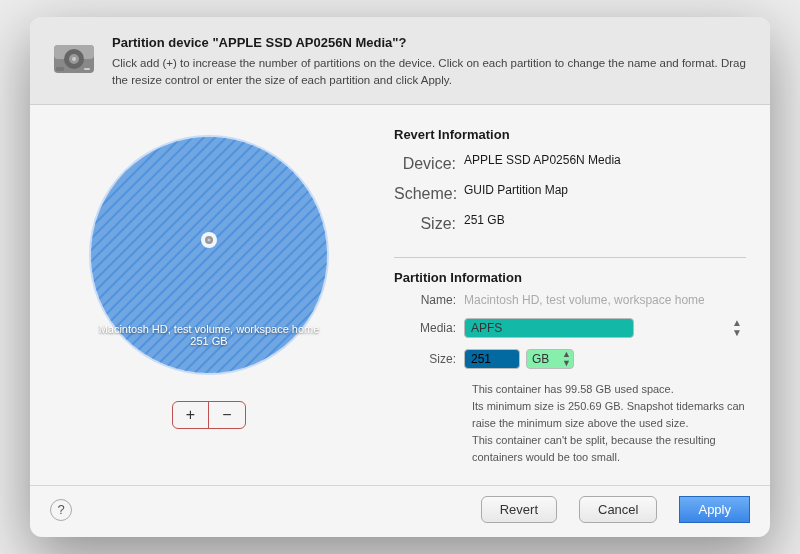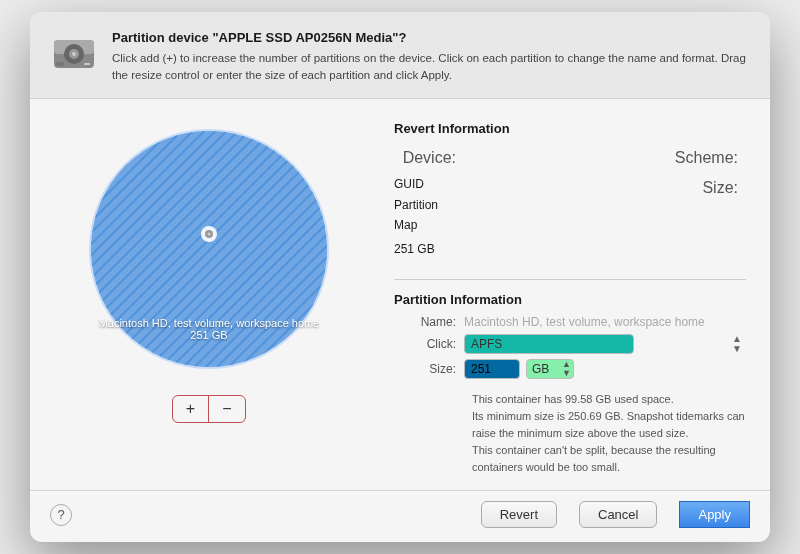--- a/index.html
+++ b/index.html
@@ -143,21 +143,21 @@
       line-height: 1.7;
     }
     .section-divider {
       border: none;
       border-top: 1px solid #ccc;
       margin: 4px 0 10px 0;
     }
     .form-grid {
       display: grid;
       grid-template-columns: 70px 1fr;
-      row-gap: 5px;
+      row-gap: 11px;
       align-items: center;
       margin-bottom: 10px;
     }
     .form-label {
       font-size: 12px;
       color: #555;
       text-align: right;
       padding-right: 8px;
     }
     .form-value {
@@ -343,35 +343,36 @@
         <button class="ctrl-btn">+</button>
         <button class="ctrl-btn">−</button>
       </div>
     </div>
 
     <div class="right-panel">
 
       <div class="section-title">Revert Information</div>
       <div class="info-grid">
         <span class="info-label">Device:</span>
+        <span class="info-value">APPLE SSD AP0256N Media</span>
         <span class="info-label">Scheme:</span>
         <span class="info-value">GUID Partition Map</span>
         <span class="info-label">Size:</span>
         <span class="info-value">251 GB</span>
       </div>
 
       <hr class="section-divider">
 
       <div class="section-title">Partition Information</div>
       <div class="form-grid">
 
         <span class="form-label">Name:</span>
         <span class="form-value">Macintosh HD, test volume, workspace home</span>
 
-        <span class="form-label">Click:</span>
+        <span class="form-label">Media:</span>
         <div class="select-wrapper">
           <select class="form-select">
             <option>APFS</option>
             <option>Mac OS Extended (Journaled)</option>
             <option>ExFAT</option>
             <option>MS-DOS (FAT)</option>
           </select>
           <span class="select-arrow">
             <span>▲</span>
               <span>▼</span>

